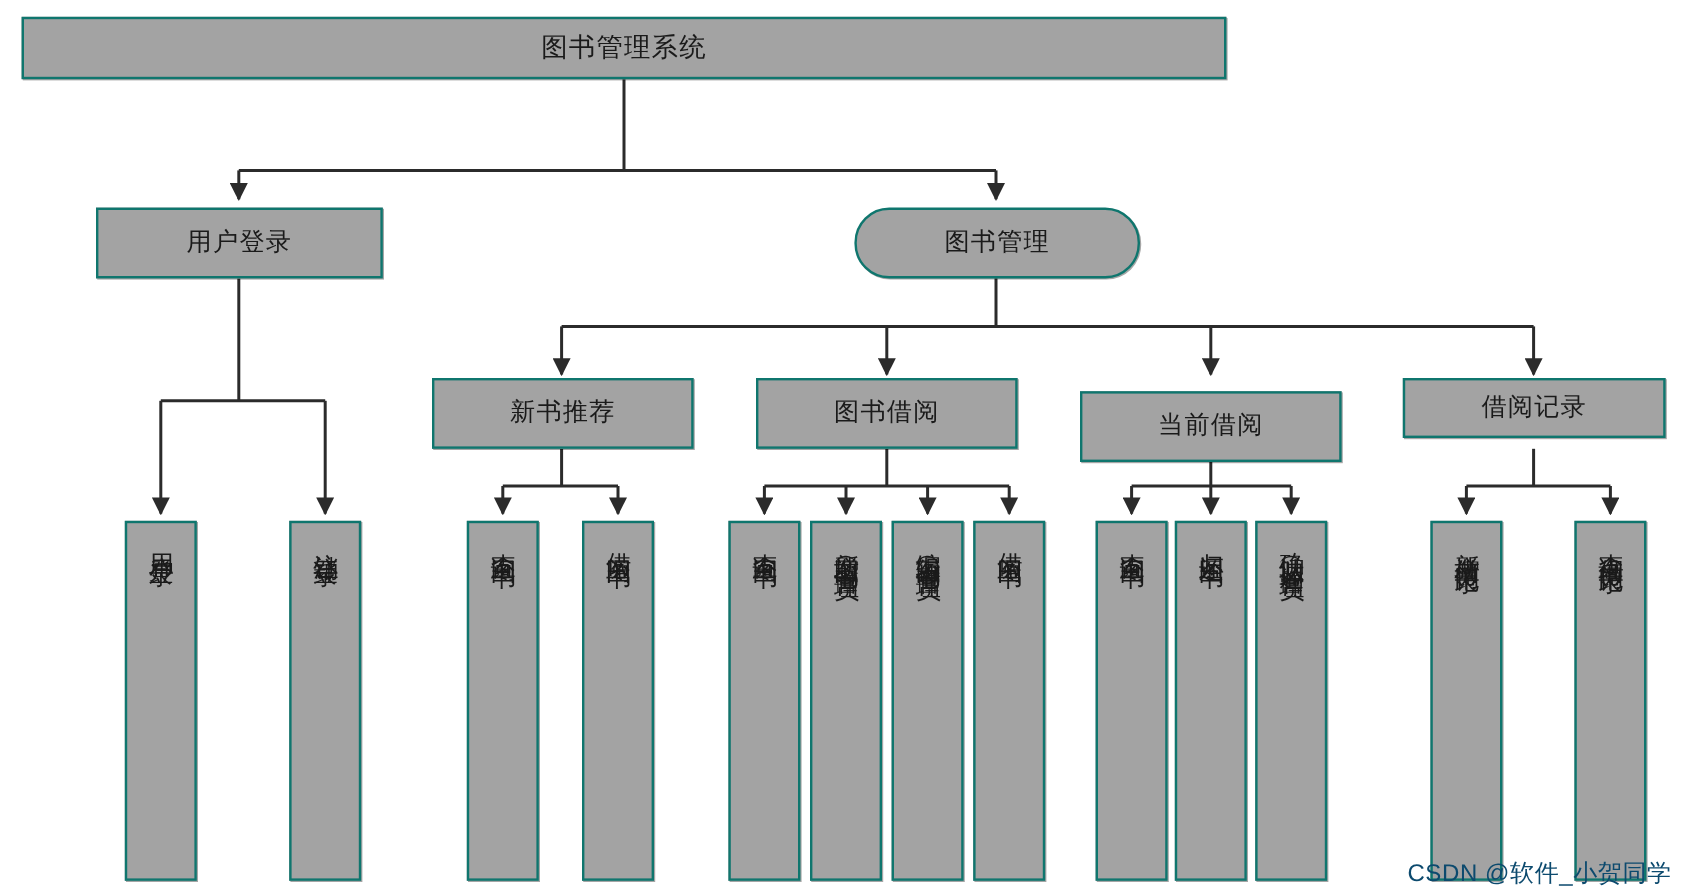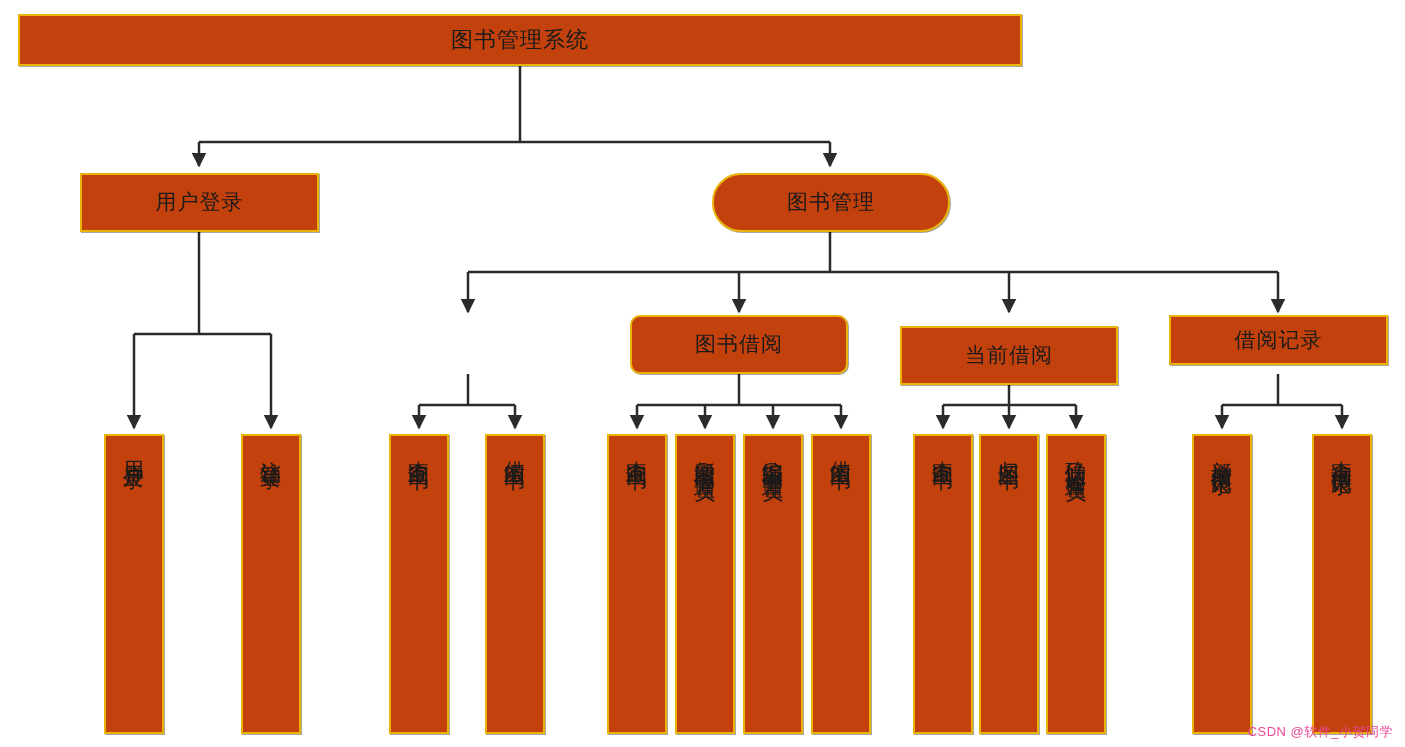--- a/index.html
+++ b/index.html
@@ -19,22 +19,22 @@
     position: absolute;
     left: 0;
     top: 0;
     width: 1405px;
     height: 747px;
     pointer-events: none;
   }
   .node {
     position: absolute;
     box-sizing: border-box;
-    border: 2px solid #eab308;
-    background: #c2410c;
+    border: 2px solid #0f766e;
+    background: #a3a3a3;
     display: flex;
     align-items: center;
     justify-content: center;
     color: #1a1a1a;
     box-shadow: 1px 1px 0 rgba(0,0,0,0.35);
   }
   .node .label {
     display: block;
     text-align: center;
     line-height: 1.15;
@@ -60,22 +60,22 @@
     text-orientation: upright;
     font-size: 21px;
     letter-spacing: 3px;
     line-height: 1.1;
     white-space: nowrap;
   }
   .watermark {
     position: absolute;
     right: 12px;
     bottom: 6px;
-    font-size: 13px;
-    color: #ec4899;
+    font-size: 20px;
+    color: #0c4a6e;
     letter-spacing: 0.5px;
     white-space: nowrap;
     user-select: none;
   }
 </style>
 </head>
 <body>
 
 <div id="canvas">
 
@@ -133,21 +133,24 @@
     <span class="label">图书管理系统</span>
   </div>
 
   <div class="node horiz" style="left:80px; top:173px; width:239px; height:59px;">
     <span class="label">用户登录</span>
   </div>
   <div class="node horiz" style="left:712px; top:173px; width:238px; height:59px;border-radius:29px;">
     <span class="label">图书管理</span>
   </div>
 
-  <div class="node horiz" style="left:630px; top:315px; width:218px; height:59px;border-radius:10px;">
+  <div class="node horiz" style="left:360px; top:315px; width:218px; height:59px;">
+    <span class="label">新书推荐</span>
+  </div>
+  <div class="node horiz" style="left:630px; top:315px; width:218px; height:59px;">
     <span class="label">图书借阅</span>
   </div>
   <div class="node horiz" style="left:900px; top:326px; width:218px; height:59px;">
     <span class="label">当前借阅</span>
   </div>
   <div class="node horiz" style="left:1169px; top:315px; width:219px; height:50px;">
     <span class="label">借阅记录</span>
   </div>
 
   <div class="node vert" style="left:104px; top:434px; width:60px; height:300px;">

